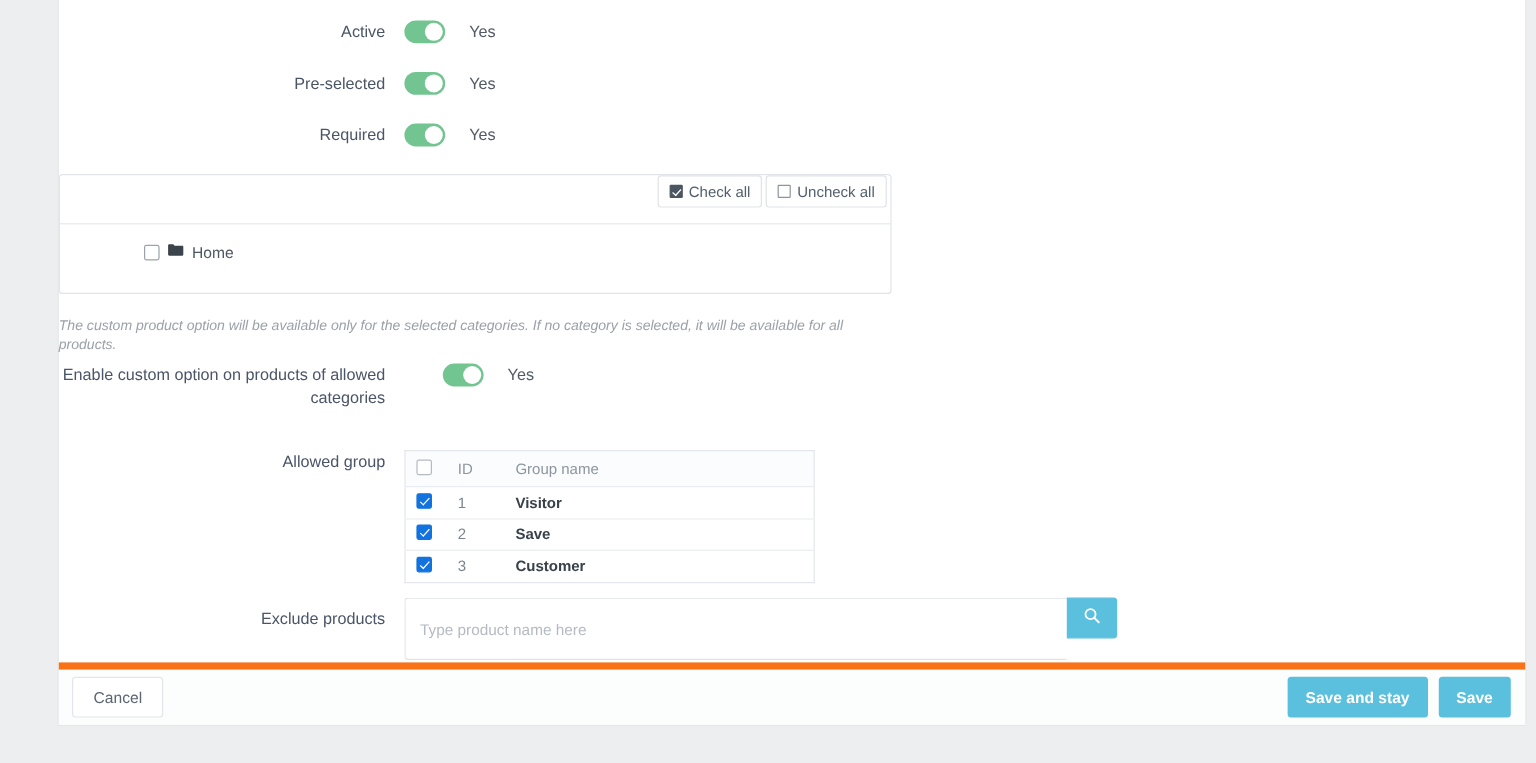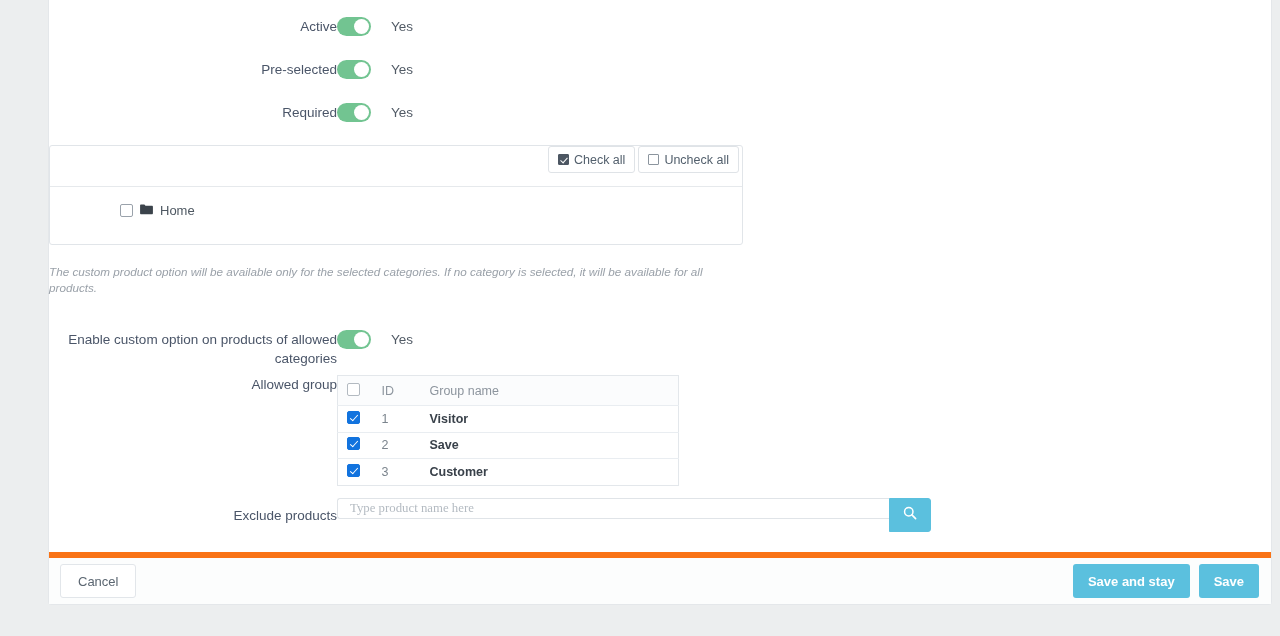--- a/index.html
+++ b/index.html
@@ -27,21 +27,21 @@
   
   .form-row {
     position: absolute;
     left: 0; width: 100%;
     display: flex;
     align-items: flex-start;
   }
   .row-label {
     width: 288px;
     text-align: right;
-    padding-right: 0;
+    padding-right: 16px;
     font-size: 13.5px;
     color: #4a5568;
     line-height: 19px;
   }
   .row-control { flex: 1; display: flex; align-items: center; }
 
   
   .switch {
     width: 34px; height: 19px;
     border-radius: 10px;
@@ -193,28 +193,28 @@
     left: 4px; top: 1px;
     width: 3px; height: 7px;
     border: solid #fff;
     border-width: 0 1.8px 1.8px 0;
     transform: rotate(42deg);
   }
 
   
   .input-group { display: flex; }
   .txt-input {
-    width: 552px; height: 21px;
+    width: 552px; height: 52px;
     border: 1px solid #e0e4e8;
     border-right: none;
     border-radius: 3px 0 0 3px;
     padding: 0 12px;
     font-size: 12.8px;
     color: #4a5560;
-    font-family: Liberation Serif, serif;
+    font-family: Liberation Sans, sans-serif;
     outline: none;
     background: #fff;
   }
   .txt-input::placeholder { color: #b4bbc2; }
   .search-btn {
     width: 42px; height: 34px;
     background: #5bc0de;
     border: 1px solid #5bc0de;
     border-radius: 0 3px 3px 0;
     display: flex; align-items: center; justify-content: center;
@@ -316,21 +316,21 @@
                   </svg>
               </span>
               <span class="cat-name">Home</span>
             </div>
           </div>
         </div>
         <div class="help-text" style="margin-top:19px; width:700px;">The custom product option will be available only for the selected categories. If no category is selected, it will be available for all products.</div>
       </div>
     </div>
 
-    <div class="form-row" style="top:337px;">
+    <div class="form-row" style="top:310px;gap:32px;">
       <div class="row-label">Enable custom option on products of allowed categories</div>
       <div class="row-control">
         <div class="switch">
             <span class="knob"></span>
           </div>
         <span class="switch-text">Yes</span>
       </div>
     </div>
 
     <div class="form-row" style="top:382px; align-items:flex-start;">

